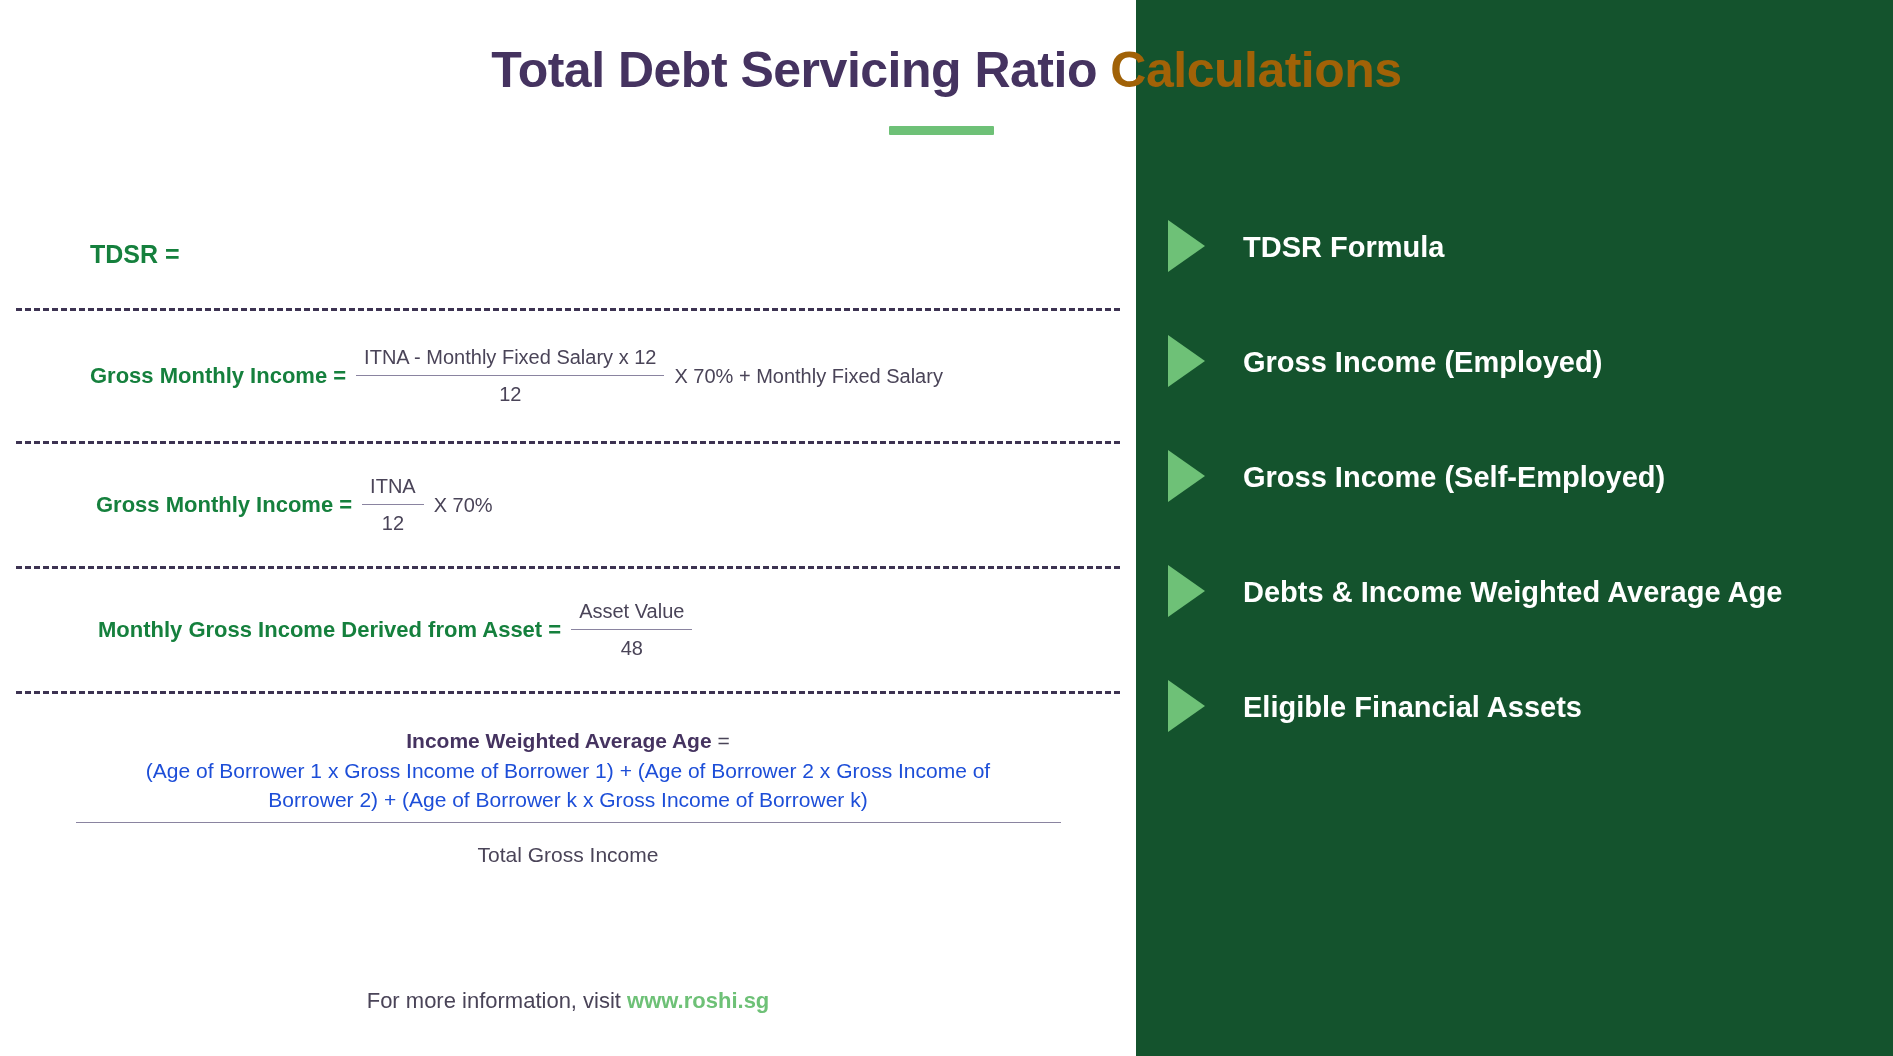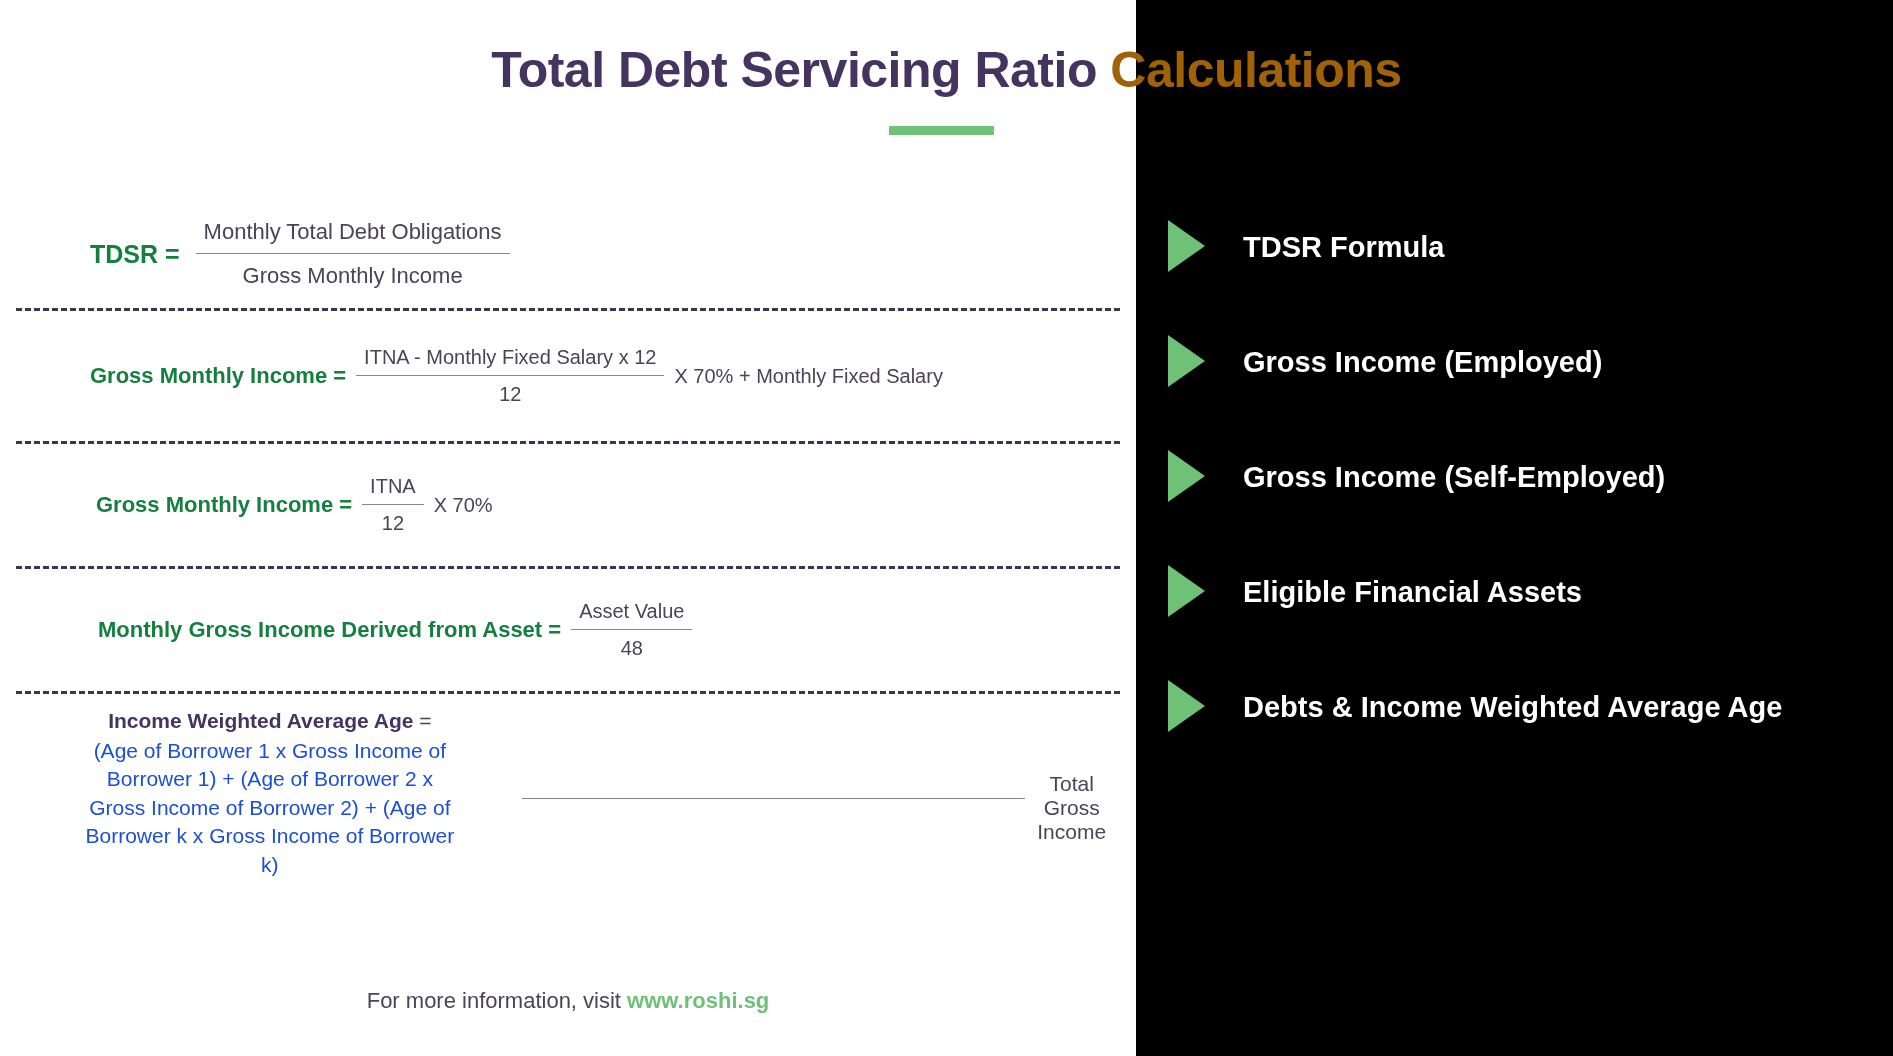--- a/index.html
+++ b/index.html
@@ -24,21 +24,21 @@
     position: relative;
     width: 1136px;
     height: 1056px;
     background: #ffffff;
     flex: 0 0 auto;
   }
   .right-panel {
     position: relative;
     width: 757px;
     height: 1056px;
-    background: #000000;
+    background: #14532d;
     flex: 0 0 auto;
   }
 
   
   .title-wrap {
     position: absolute;
     top: 42px;
     left: 0;
     width: 1893px;
     text-align: center;
@@ -155,21 +155,21 @@
   .row-asset {
     height: 122px;
     display: flex;
     align-items: center;
     padding-left: 80px;
   }
   
   .row-iwaa {
     height: 208px;
     display: flex;
-    flex-direction: row;
+    flex-direction: column;
     justify-content: center;
     align-items: center;
     text-align: center;
   }
   .iwaa-num {
     width: 985px;
     text-align: center;
   }
   .iwaa-title {
     font-size: 21px;
@@ -251,25 +251,20 @@
 
 <div class="page">
 
   <div class="left-panel">
 
     <div class="formulas">
 
       <div class="frow">
         <div class="row-tdsr flexline">
           <span class="lbl">TDSR =</span>
-          <span class="frac">
-            <span class="num">Monthly Total Debt Obligations</span>
-            <span class="bar"></span>
-            <span class="den">Gross Monthly Income</span>
-          </span>
         </div>
       </div>
 
       <div class="divider"></div>
 
       <div class="frow">
         <div class="row-gmi-emp flexline">
           <span class="lbl">Gross Monthly Income =</span>
           <span class="frac">
             <span class="num">ITNA - Monthly Fixed Salary x 12</span>
@@ -342,26 +337,26 @@
         <span class="legend-label"> Gross Income (Employed)</span>
       </div>
 
       <div class="legend-item">
         <span class="tri"></span>
         <span class="legend-label">Gross Income (Self-Employed)</span>
       </div>
 
       <div class="legend-item">
         <span class="tri"></span>
+        <span class="legend-label">Debts &amp; Income Weighted Average Age</span>
+      </div>
+
+      <div class="legend-item">
+        <span class="tri"></span>
         <span class="legend-label">Eligible Financial Assets</span>
-      </div>
-
-      <div class="legend-item">
-        <span class="tri"></span>
-        <span class="legend-label">Debts &amp; Income Weighted Average Age</span>
       </div>
 
     </div>
   </div>
 
   <div class="title-wrap">
     <span class="title-text">
       <span class="title-seg-dark">Total Debt Servicing Ratio</span><span class="title-seg-light"> Calculations</span>
     </span>
   </div>

